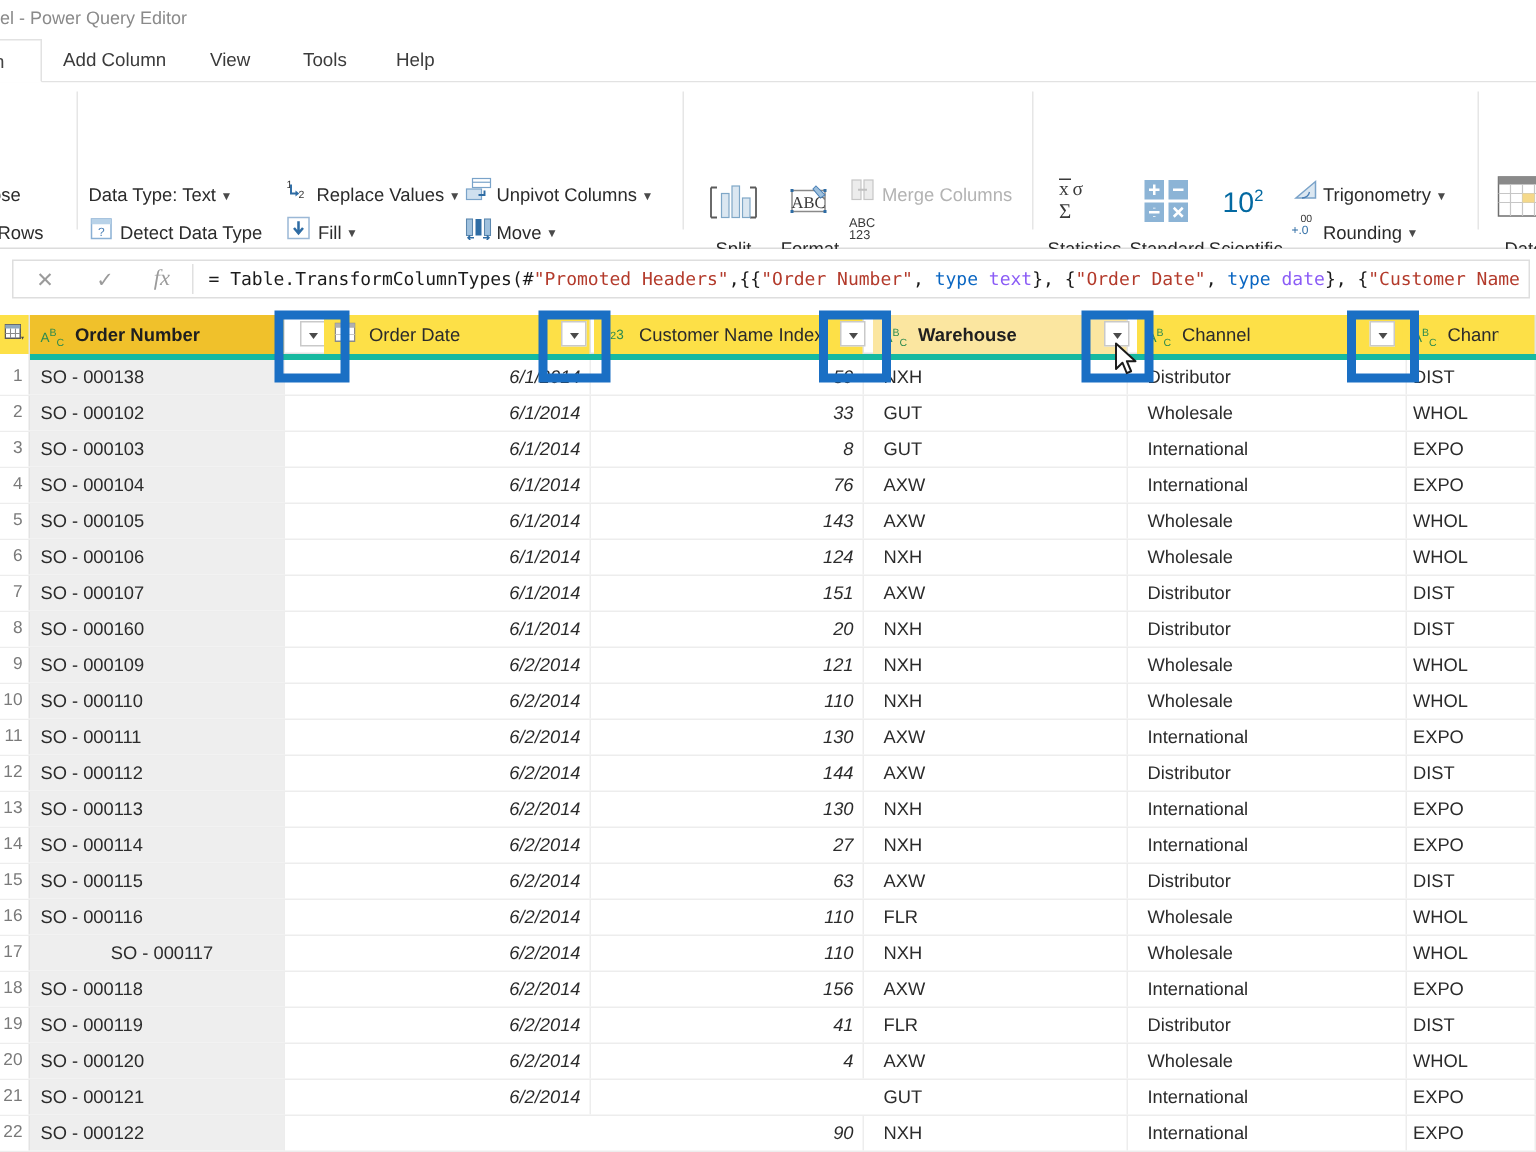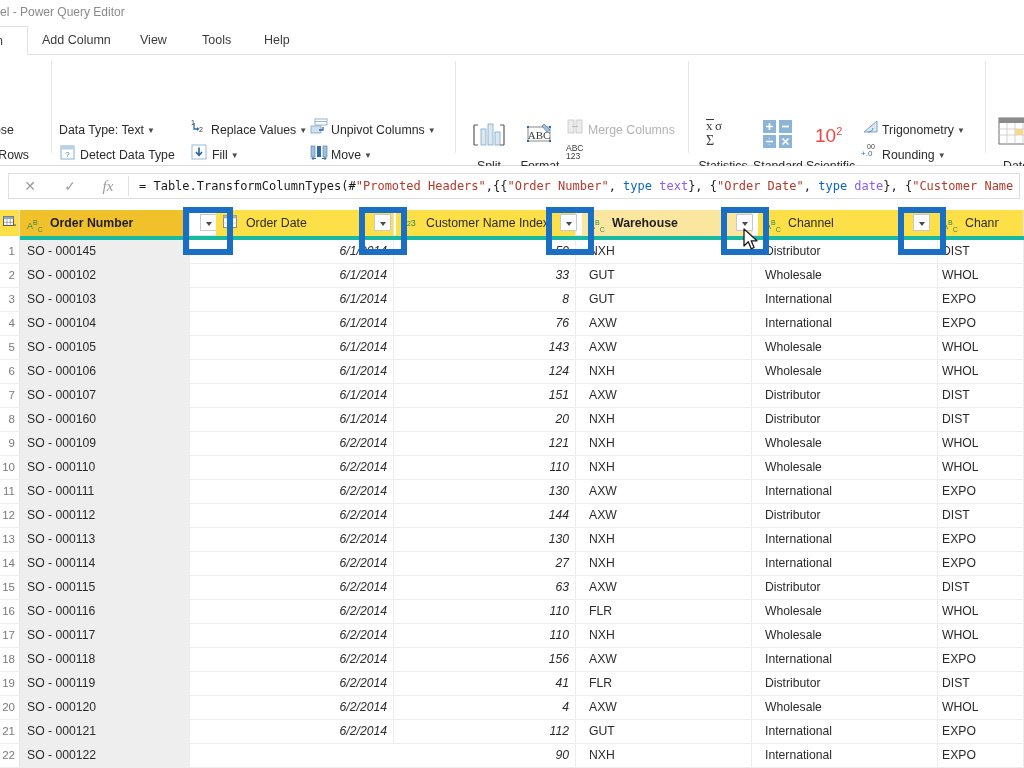--- a/index.html
+++ b/index.html
@@ -397,21 +397,21 @@
     <path d="M7.5 4 v7 M4 7.5 h7" stroke="#ffffff" stroke-width="1.7"></path>
     <path d="M20 7.5 h7" stroke="#ffffff" stroke-width="1.7"></path>
     <path d="M4 22.5 h7 M7.5 19.5 v0.5 M7.5 25 v0.5" stroke="#ffffff" stroke-width="1.7"></path>
     <path d="M20.5 19.5 l6 6 M26.5 19.5 l-6 6" stroke="#ffffff" stroke-width="1.7"></path>
   </svg>
   <div class="bigbtn" style="left:753px;top:104px;width:50px;">
     <span>Standard</span>
     <span class="bcaret">▼</span>
   </div>
 
-  <div class="ico" style="left:815px;top:70px;font-size:19px;color:#ef4444;font-family:'Liberation Sans',sans-serif;">
+  <div class="ico" style="left:815px;top:70px;font-size:19px;color:#0369a1;font-family:'Liberation Sans',sans-serif;">
     <span>10</span><sup style="font-size:11px;">2</sup>
   </div>
   <div class="bigbtn" style="left:803px;top:104px;width:55px;">
     <span>Scientific</span>
     <span class="bcaret">▼</span>
   </div>
 
   <svg class="ico" style="left:862px;top:64px;" width="17" height="15" viewBox="0 0 17 15">
     <path d="M2 13 L15 13 L15 2 Z" fill="#dbe7f1" stroke="#7aa3c9" stroke-width="1"></path>
     <path d="M6 13 A5 5 0 0 0 11 9" stroke="#4a7fb5" stroke-width="0.9" fill="none"></path>
@@ -517,21 +517,21 @@
         <span class="hlabel">Channel Co</span>
       </div>
     </div>
 
   <div id="qb-left"></div>
   <div id="qualitybar"></div>
 
   <div id="rows">
       <div class="row" style="top: 0px;">
         <div class="rownum">1</div>
-        <div class="cell pad selcol" style="left: 20px; width: 170px;">SO - 000145</div>
+        <div class="cell pad selcol" style="left: 20px; width: 170px;">SO - 000138</div>
         <div class="cell num" style="left: 216px; width: 178px;">6/1/2014</div>
         <div class="cell num" style="left: 396px; width: 180px;">59</div>
         <div class="cell pad" style="left: 582px; width: 170px;">NXH</div>
         <div class="cell pad" style="left: 758px; width: 180px;">Distributor</div>
         <div class="cell pad" style="left: 935px; width: 89px;">DIST</div>
       </div>
       <div class="row" style="top: 24px;">
         <div class="rownum">2</div>
         <div class="cell pad selcol" style="left: 20px; width: 170px;">SO - 000102</div>
         <div class="cell num" style="left: 216px; width: 178px;">6/1/2014</div>
@@ -661,21 +661,21 @@
         <div class="rownum">16</div>
         <div class="cell pad selcol" style="left: 20px; width: 170px;">SO - 000116</div>
         <div class="cell num" style="left: 216px; width: 178px;">6/2/2014</div>
         <div class="cell num" style="left: 396px; width: 180px;">110</div>
         <div class="cell pad" style="left: 582px; width: 170px;">FLR</div>
         <div class="cell pad" style="left: 758px; width: 180px;">Wholesale</div>
         <div class="cell pad" style="left: 935px; width: 89px;">WHOL</div>
       </div>
       <div class="row" style="top: 384px;">
         <div class="rownum">17</div>
-        <div class="cell pad selcol" style="left: 20px; width: 170px;">SO - 000117</div>
+        <div class="cell pad selcol" style="left: 20px; width: 170px; text-align: center;">SO - 000117</div>
         <div class="cell num" style="left: 216px; width: 178px;">6/2/2014</div>
         <div class="cell num" style="left: 396px; width: 180px;">110</div>
         <div class="cell pad" style="left: 582px; width: 170px;">NXH</div>
         <div class="cell pad" style="left: 758px; width: 180px;">Wholesale</div>
         <div class="cell pad" style="left: 935px; width: 89px;">WHOL</div>
       </div>
       <div class="row" style="top: 408px;">
         <div class="rownum">18</div>
         <div class="cell pad selcol" style="left: 20px; width: 170px;">SO - 000118</div>
         <div class="cell num" style="left: 216px; width: 178px;">6/2/2014</div>
@@ -699,21 +699,20 @@
         <div class="cell num" style="left: 216px; width: 178px;">6/2/2014</div>
         <div class="cell num" style="left: 396px; width: 180px;">4</div>
         <div class="cell pad" style="left: 582px; width: 170px;">AXW</div>
         <div class="cell pad" style="left: 758px; width: 180px;">Wholesale</div>
         <div class="cell pad" style="left: 935px; width: 89px;">WHOL</div>
       </div>
       <div class="row" style="top: 480px;">
         <div class="rownum">21</div>
         <div class="cell pad selcol" style="left: 20px; width: 170px;">SO - 000121</div>
         <div class="cell num" style="left: 216px; width: 178px;">6/2/2014</div>
-        <div class="cell num" style="left: 396px; width: 180px;">112</div>
         <div class="cell pad" style="left: 582px; width: 170px;">GUT</div>
         <div class="cell pad" style="left: 758px; width: 180px;">International</div>
         <div class="cell pad" style="left: 935px; width: 89px;">EXPO</div>
       </div>
       <div class="row" style="top: 504px;">
         <div class="rownum">22</div>
         <div class="cell pad selcol" style="left: 20px; width: 170px;">SO - 000122</div>
         <div class="cell num" style="left: 396px; width: 180px;">90</div>
         <div class="cell pad" style="left: 582px; width: 170px;">NXH</div>
         <div class="cell pad" style="left: 758px; width: 180px;">International</div>

